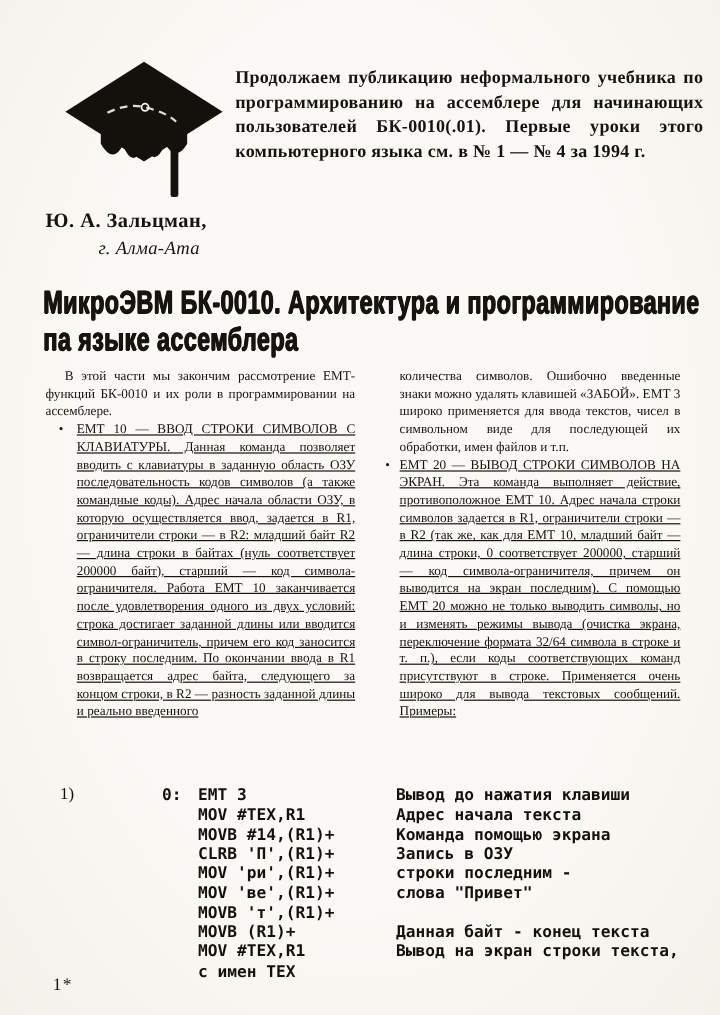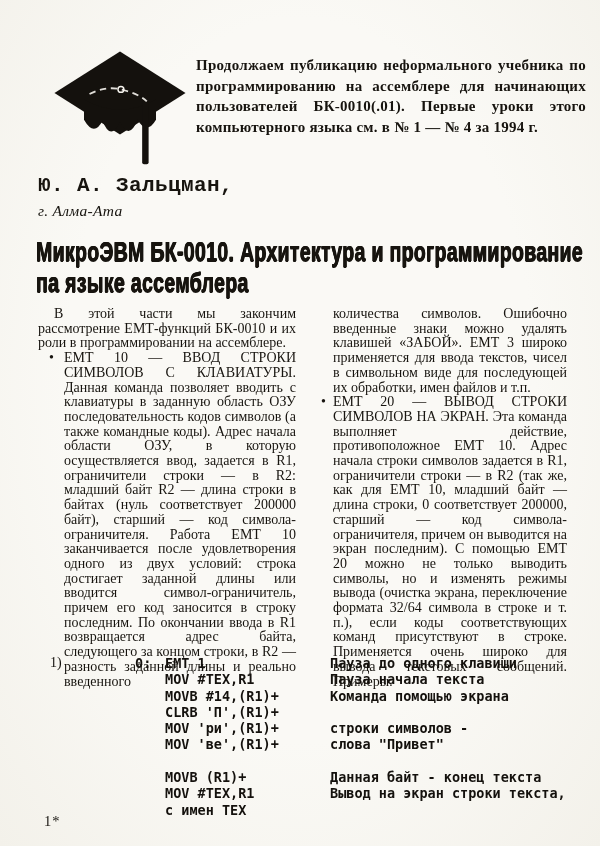--- a/index.html
+++ b/index.html
@@ -15,41 +15,41 @@
   }
   
   .cap-wrap { position:absolute; left:50px; top:46px; width:140px; height:120px; }
   .intro {
     position:absolute; left:196px; top:55px; width:390px; margin:0;
     font-weight:bold; font-size:15px; line-height:20.5px;
     text-align:justify; letter-spacing:0.25px;
   }
   
   .author { position:absolute; left:38px; top:174px; }
-  .author-name { font-weight:bold; font-size:21px; letter-spacing:0.4px;font-family:Liberation Mono, monospace; }
-  .author-city { font-style:italic; font-size:15.5px; margin-top:5px; letter-spacing:0.3px; }
+  .author-name { font-weight:bold; font-size:17px; letter-spacing:0.4px; }
+  .author-city { font-style:italic; font-size:15.5px; margin-top:5px; letter-spacing:0.3px;margin-left:44px; }
   
   .title { position:absolute; left:36px; top:237px; margin:0; }
   .title-line {
     display:block; white-space:nowrap;
     font-family:"Liberation Sans", sans-serif; font-weight:bold;
     font-size:27px; line-height:31px; letter-spacing:0.5px;
     transform:scaleX(0.72); transform-origin:0 50%;
     text-shadow:0.8px 0 0 #17140f, -0.4px 0 0 #17140f, 0 0.5px 0 #17140f;
   }
   
   .columns {
     position:absolute; left:38px; top:307px; width:529px;
     display:flex; justify-content:space-between;
-    font-size:14px; line-height:14.7px; text-align:justify;
+    font-size:11px; line-height:14.7px; text-align:justify;
   }
   .col-left  { width:258px; }
   .col-right { width:243px; }
   .para { margin:0; text-indent:16px; }
-  .bullet-item { position:relative; padding-left:26px; margin:0; }
+  .bullet-item { position:relative; padding-left:26px; margin:0;text-decoration:underline; }
   .bullet-item::before { content:"\2022"; position:absolute; left:11px; top:0; }
   .col-right .cont { margin:0; padding-left:9px; }
   .col-right .bullet-item { padding-left:9px; }
   .col-right .bullet-item::before { left:-3px; }
   
   .listing {
     position:absolute; left:38px; top:655px; width:530px;
     font-family:"DejaVu Sans Mono", monospace; font-weight:bold;
     font-size:13.5px; line-height:16.3px; color:#14110d;
   }
@@ -100,55 +100,57 @@
       <div class="bullet-item">
         <span>ЕМТ 20 — ВЫВОД СТРОКИ СИМВОЛОВ НА ЭКРАН. Эта команда выполняет действие, противоположное ЕМТ 10. Адрес начала строки символов задается в R1, ограничители строки — в R2 (так же, как для ЕМТ 10, младший байт — длина строки, 0 соответствует 200000, старший — код символа-ограничителя, причем он выводится на экран последним). С помощью ЕМТ 20 можно не только выводить символы, но и изменять режимы вывода (очистка экрана, переключение формата 32/64 символа в строке и т. п.), если коды соответствующих команд присутствуют в строке. Применяется очень широко для вывода текстовых сообщений. Примеры:</span>
       </div>
     </div>
   </div>
 
   <div class="listing">
     <div class="lrow">
       <span class="lmark">1)</span>
       <span class="llabel">0:</span>
-      <span class="lcode">EMT 1</span>
-      <span class="lcomment">Пауза до одного клавиши</span>
+      <span class="lcode">EMT 3</span>
+      <span class="lcomment">Вывод до нажатия клавиши</span>
     </div>
     <div class="lrow">
       <span class="lmark"></span>
         <span class="llabel"></span>
       <span class="lcode">MOV #TEX,R1</span>
-      <span class="lcomment">Пауза начала текста</span>
+      <span class="lcomment">Адрес начала текста</span>
     </div>
     <div class="lrow">
       <span class="lmark"></span>
         <span class="llabel"></span>
       <span class="lcode">MOVB #14,(R1)+</span>
       <span class="lcomment">Команда помощью экрана</span>
     </div>
     <div class="lrow">
       <span class="lmark"></span>
         <span class="llabel"></span>
       <span class="lcode">CLRB 'П',(R1)+</span>
+      <span class="lcomment">Запись в ОЗУ</span>
     </div>
     <div class="lrow">
       <span class="lmark"></span>
         <span class="llabel"></span>
       <span class="lcode">MOV 'ри',(R1)+</span>
-      <span class="lcomment">строки символов -</span>
+      <span class="lcomment">строки последним -</span>
     </div>
     <div class="lrow">
       <span class="lmark"></span>
         <span class="llabel"></span>
       <span class="lcode">MOV 'ве',(R1)+</span>
       <span class="lcomment">слова "Привет"</span>
     </div>
     <div class="lrow">
       <span class="lmark"></span>
         <span class="llabel"></span>
+      <span class="lcode">MOVB 'т',(R1)+</span>
       <span class="lcomment"></span>
     </div>
     <div class="lrow">
       <span class="lmark"></span>
         <span class="llabel"></span>
       <span class="lcode">MOVB (R1)+</span>
       <span class="lcomment">Данная байт - конец текста</span>
     </div>
     <div class="lrow">
       <span class="lmark"></span>

